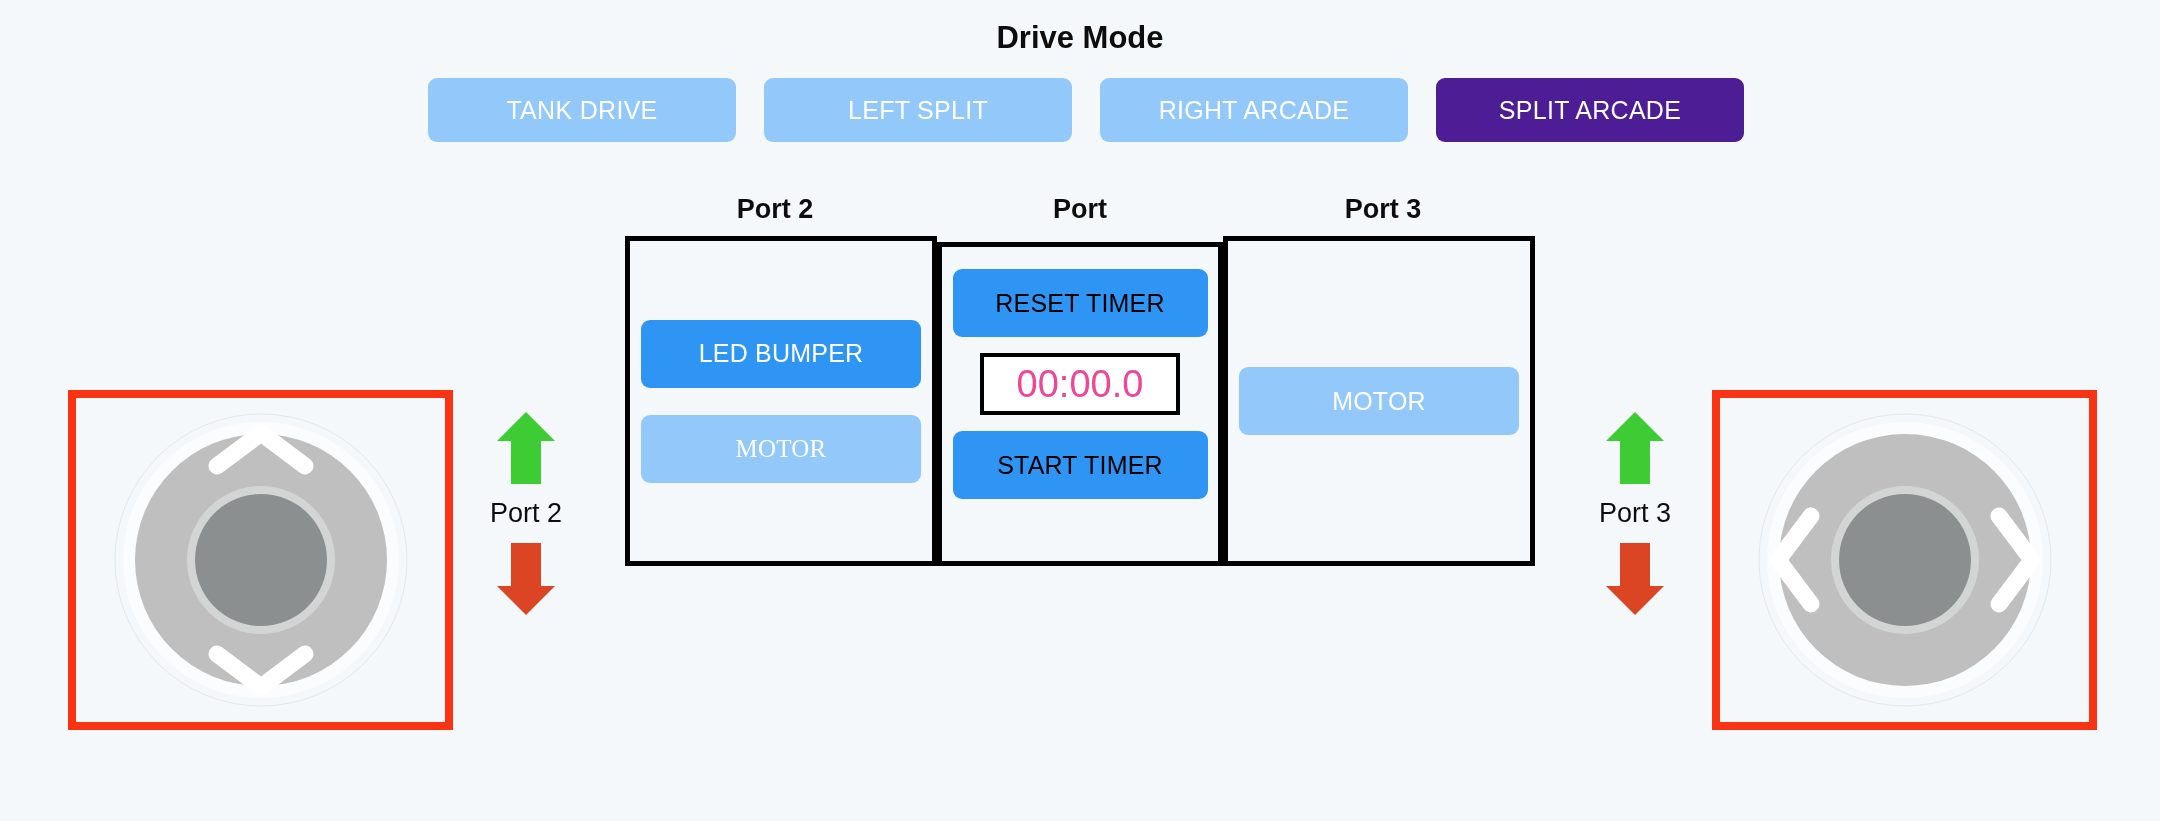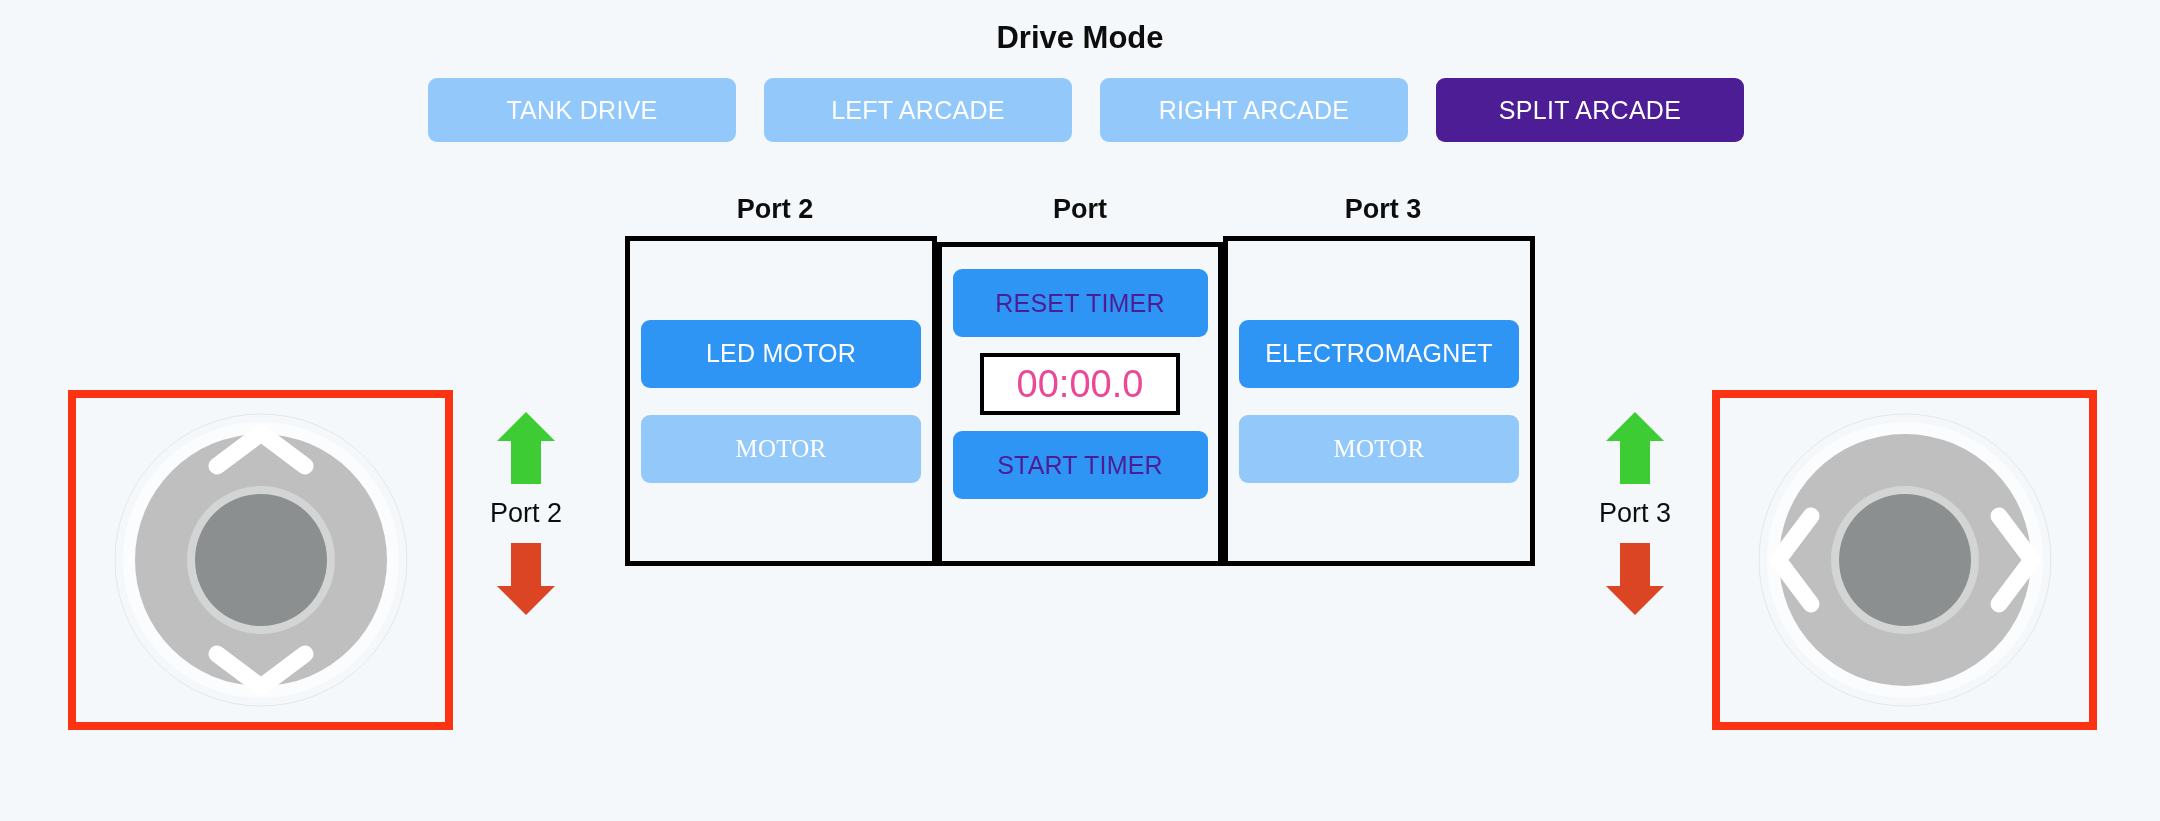--- a/index.html
+++ b/index.html
@@ -136,21 +136,21 @@
   }
   .port-btn.secondary { background: #93c9fa; }
   .port-btn + .port-btn { margin-top: 27px; font-family: Liberation Serif, serif; }
 
   .timer-btn {
     width: 255px;
     height: 68px;
     border-radius: 9px;
     border: none;
     background: #2e95f5;
-    color: #4c1d95;
+    color: #000000;
     font-size: 25px;
     font-family: "Liberation Sans", sans-serif;
     display: flex;
     align-items: center;
     justify-content: center;
     cursor: pointer;
     padding: 0;
     line-height: 1;
     letter-spacing: 0.2px;
   }
@@ -211,44 +211,43 @@
 </style>
 </head>
 <body>
 
 <div id="stage">
 
   <div class="drive-mode-title">Drive Mode</div>
 
   <div class="mode-row">
     <button class="mode-btn">TANK DRIVE</button>
-    <button class="mode-btn">LEFT ARCADE</button>
+    <button class="mode-btn">LEFT SPLIT</button>
     <button class="mode-btn">RIGHT ARCADE</button>
     <button class="mode-btn active">SPLIT ARCADE</button>
   </div>
 
   <div class="col-label" id="label-port2">Port 2</div>
   <div class="col-label" id="label-timer">Port</div>
   <div class="col-label" id="label-port3">Port 3</div>
 
   <div class="panel">
 
     <div class="panel-col" id="col-port2">
-      <button class="port-btn">LED MOTOR</button>
+      <button class="port-btn">LED BUMPER</button>
       <button class="port-btn secondary">MOTOR</button>
     </div>
 
     <div class="panel-col" id="col-timer">
       <button class="timer-btn">RESET TIMER</button>
       <div class="timer-display">00:00.0</div>
       <button class="timer-btn">START TIMER</button>
     </div>
 
     <div class="panel-col" id="col-port3">
-      <button class="port-btn">ELECTROMAGNET</button>
       <button class="port-btn secondary">MOTOR</button>
     </div>
 
   </div>
 
   <div class="arrow-stack" id="stack-left">
     <svg class="arrow-glyph" width="62" height="76" viewBox="0 0 62 76">
       <polygon points="31,2 60,31 46,31 46,74 16,74 16,31 2,31" fill="#3dcc33"></polygon>
     </svg>
     <div class="arrow-label">Port 2</div>

